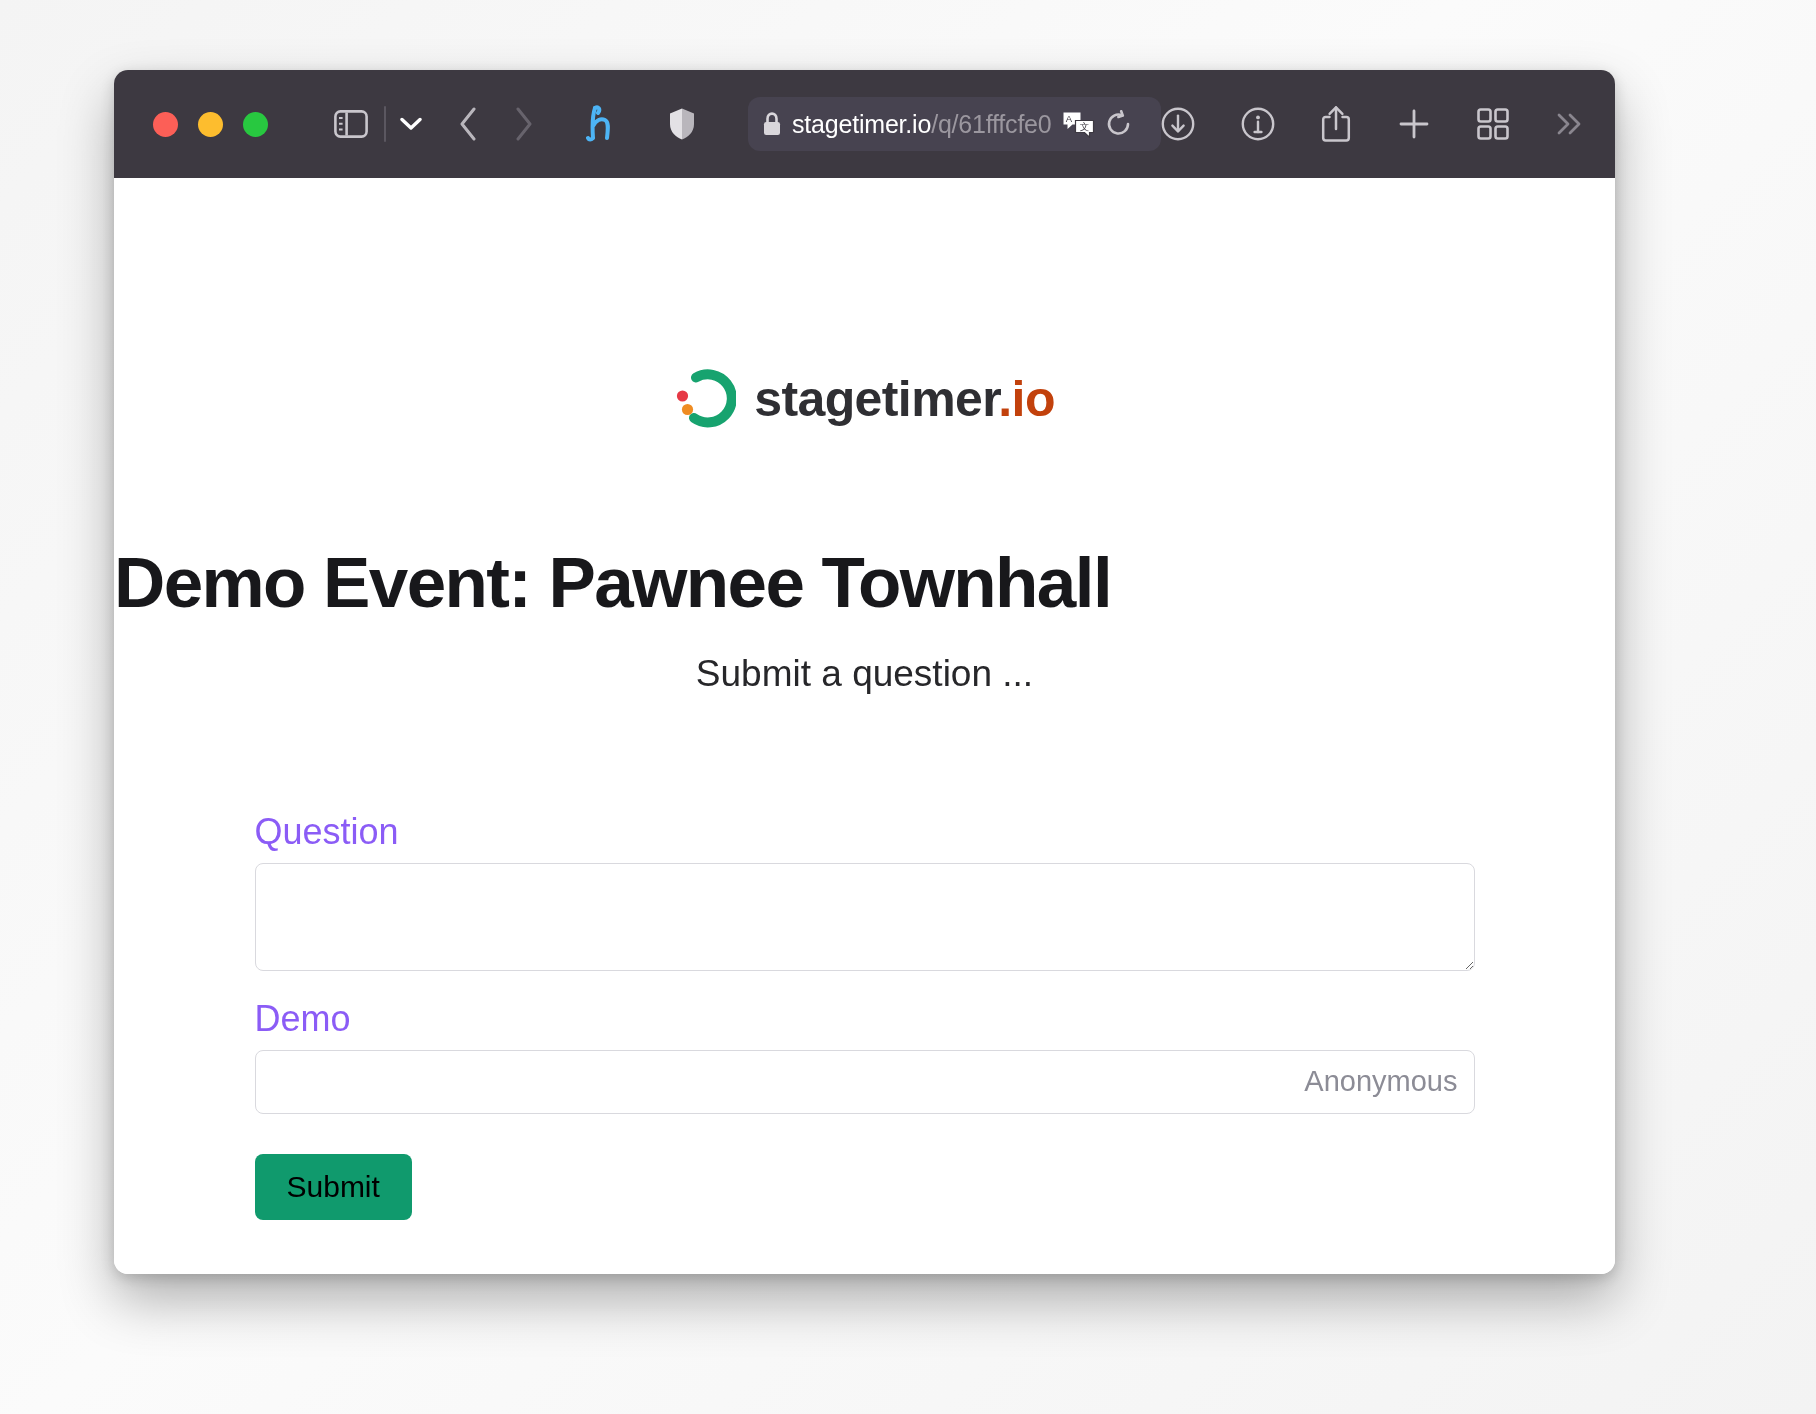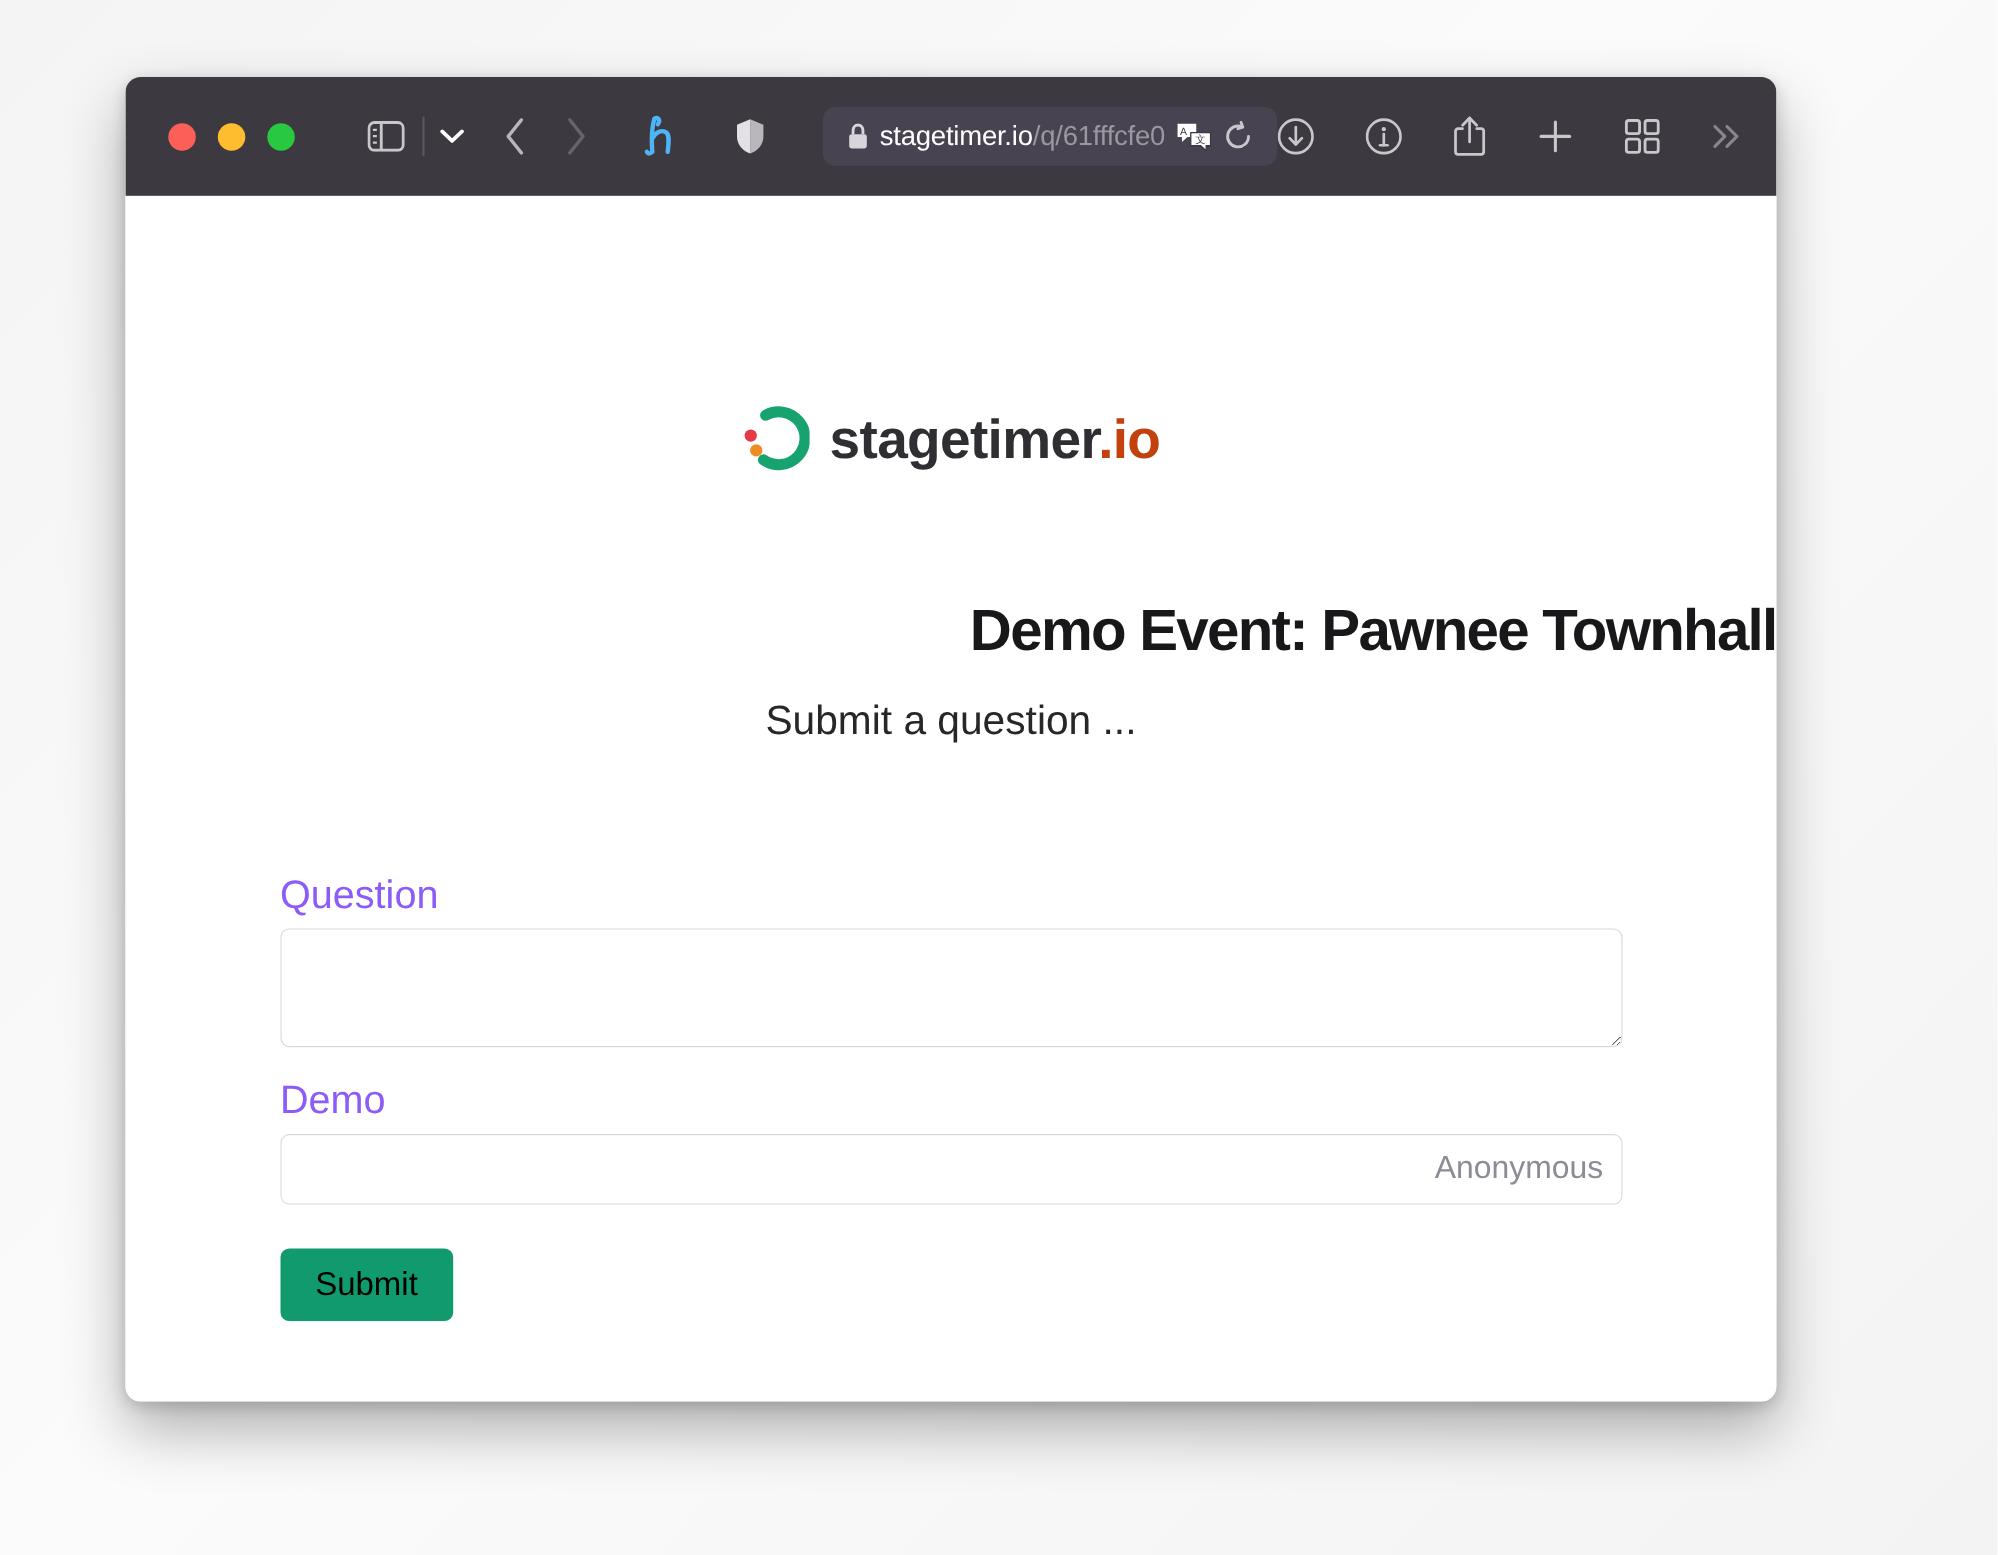--- a/index.html
+++ b/index.html
@@ -99,21 +99,21 @@
 
   
   #url-bar {
     margin-left: 52px;
     width: 490px;
     height: 54px;
     border-radius: 12px;
     background: #474350;
     display: flex;
     align-items: center;
-    justify-content: center;
+    justify-content: flex-start;
     padding: 0 14px;
     box-sizing: border-box;
     gap: 10px;
   }
   #url-text {
     font-size: 25px;
     letter-spacing: -0.2px;
     color: #ffffff;
     white-space: nowrap;
     overflow: hidden;
@@ -146,22 +146,22 @@
   #logo-text {
     font-size: 50px;
     font-weight: 700;
     letter-spacing: -0.6px;
     color: #2f2f33;
   }
   #logo-text .tld { color: #c2410c; }
 
   #event-title {
     margin: 116px 0 0 0;
-    text-align: right;
-    font-size: 53px;
+    text-align: left;
+    font-size: 71px;
     font-weight: 700;
     letter-spacing: -1.6px;
     color: #18181b;
     line-height: 1.05;
   }
   #event-subtitle {
     margin: 32px 0 0 0;
     text-align: center;
     font-size: 37px;
     font-weight: 400;

